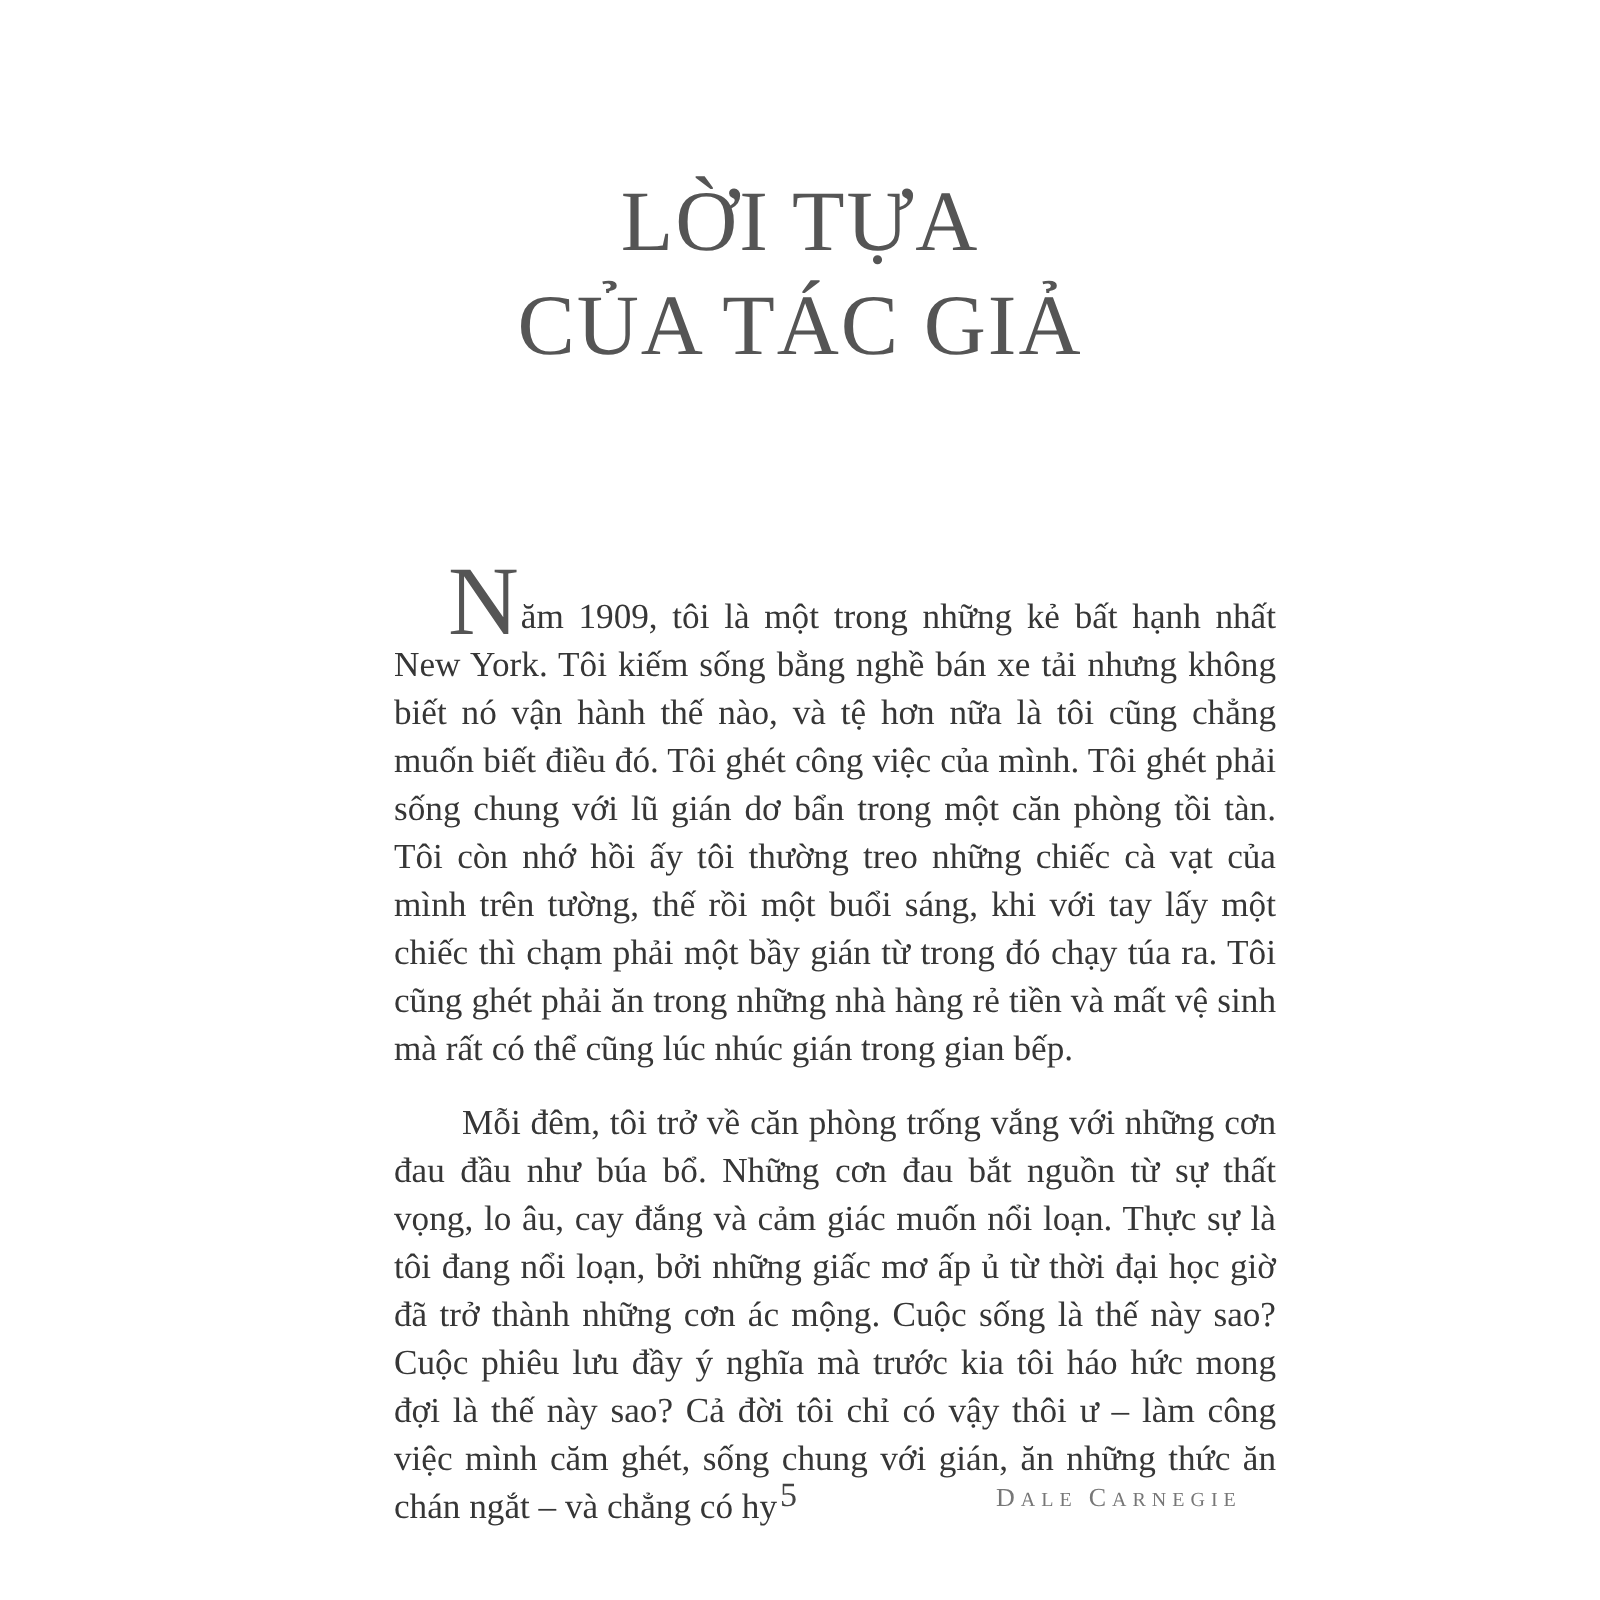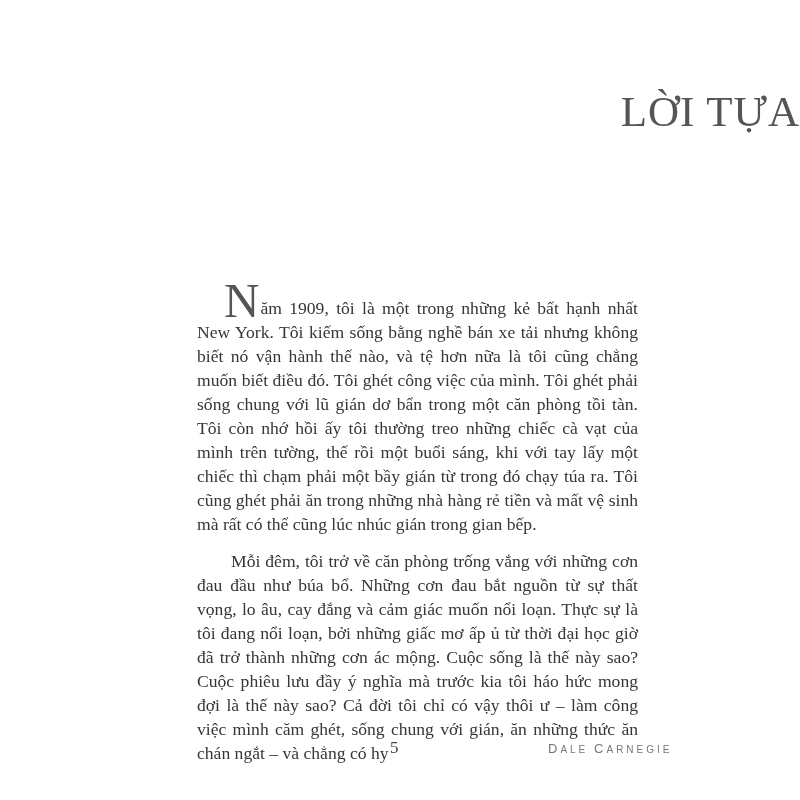--- a/index.html
+++ b/index.html
@@ -13,21 +13,21 @@
       position: relative;
       overflow: hidden;
       font-family: "Liberation Serif", "DejaVu Serif", serif;
       color: #3a3a3a;
     }
     .title {
       position: absolute;
       left: 0;
       top: 86px;
       width: 800px;
-      text-align: right;
+      text-align: center;
       font-size: 43px;
       line-height: 52px;
       letter-spacing: 1px;
       color: #555555;
       font-weight: normal;
       margin: 0;
     }
     .title span { display: block; }
     .body-text {
       position: absolute;
@@ -64,35 +64,36 @@
     }
     .page-num {
       position: absolute;
       left: 390px;
       top: 0;
       font-size: 17px;
       color: #444444;
     }
     .running-head {
       position: absolute;
-      left: 548px;
+      left: 498px;
       top: 3px;
-      font-family: Liberation Sans, sans-serif;
+      font-family: Liberation Serif, serif;
       font-size: 10px;
       letter-spacing: 3px;
       color: #777777;
       text-transform: uppercase;
     }
     .running-head .cap { font-size: 13px; }
   </style>
 </head>
 <body>
 
 <h1 class="title">
   <span>LỜI TỰA</span>
+  <span>CỦA TÁC GIẢ</span>
 </h1>
 
 <div class="body-text">
   <p class="p1"><span class="dropcap">N</span><span>ăm 1909, tôi là một trong những kẻ bất hạnh nhất New York. Tôi kiếm sống bằng nghề bán xe tải nhưng không biết nó vận hành thế nào, và tệ hơn nữa là tôi cũng chẳng muốn biết điều đó. Tôi ghét công việc của mình. Tôi ghét phải sống chung với lũ gián dơ bẩn trong một căn phòng tồi tàn. Tôi còn nhớ hồi ấy tôi thường treo những chiếc cà vạt của mình trên tường, thế rồi một buổi sáng, khi với tay lấy một chiếc thì chạm phải một bầy gián từ trong đó chạy túa ra. Tôi cũng ghét phải ăn trong những nhà hàng rẻ tiền và mất vệ sinh mà rất có thể cũng lúc nhúc gián trong gian bếp.</span></p>
   <p class="p2">Mỗi đêm, tôi trở về căn phòng trống vắng với những cơn đau đầu như búa bổ. Những cơn đau bắt nguồn từ sự thất vọng, lo âu, cay đắng và cảm giác muốn nổi loạn. Thực sự là tôi đang nổi loạn, bởi những giấc mơ ấp ủ từ thời đại học giờ đã trở thành những cơn ác mộng. Cuộc sống là thế này sao? Cuộc phiêu lưu đầy ý nghĩa mà trước kia tôi háo hức mong đợi là thế này sao? Cả đời tôi chỉ có vậy thôi ư – làm công việc mình căm ghét, sống chung với gián, ăn những thức ăn chán ngắt – và chẳng có hy</p>
 </div>
 
 <div class="footer">
   <span class="page-num">5</span>
   <span class="running-head"><span class="cap">D</span><span>ale</span>&nbsp;<span class="cap">C</span><span>arnegie</span></span>

